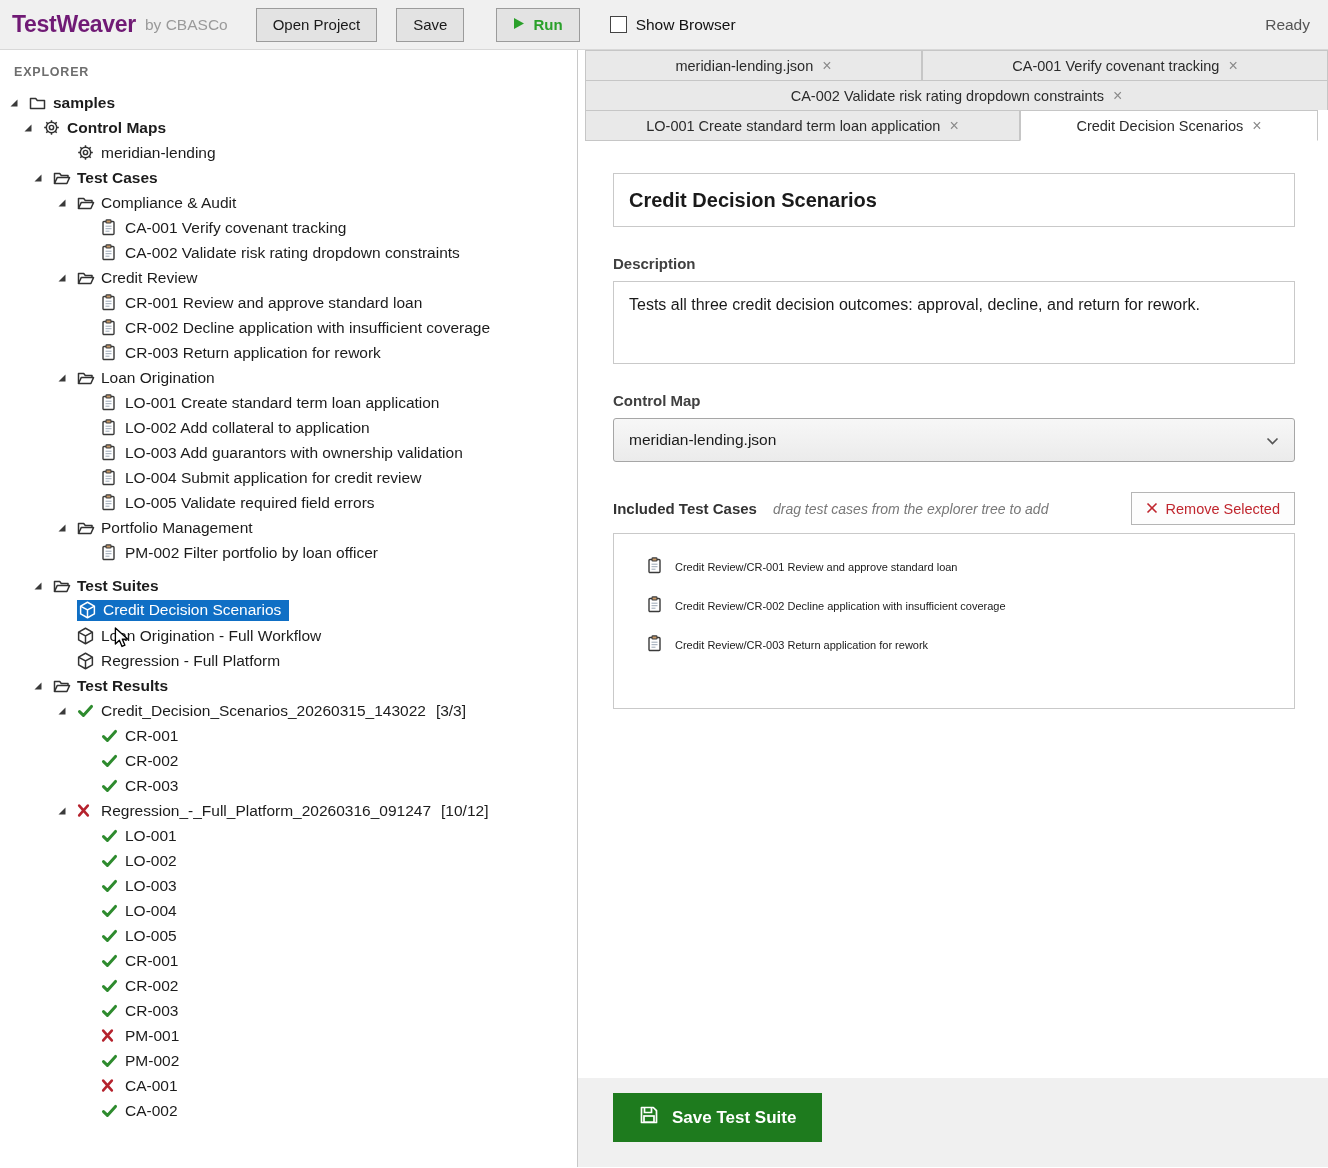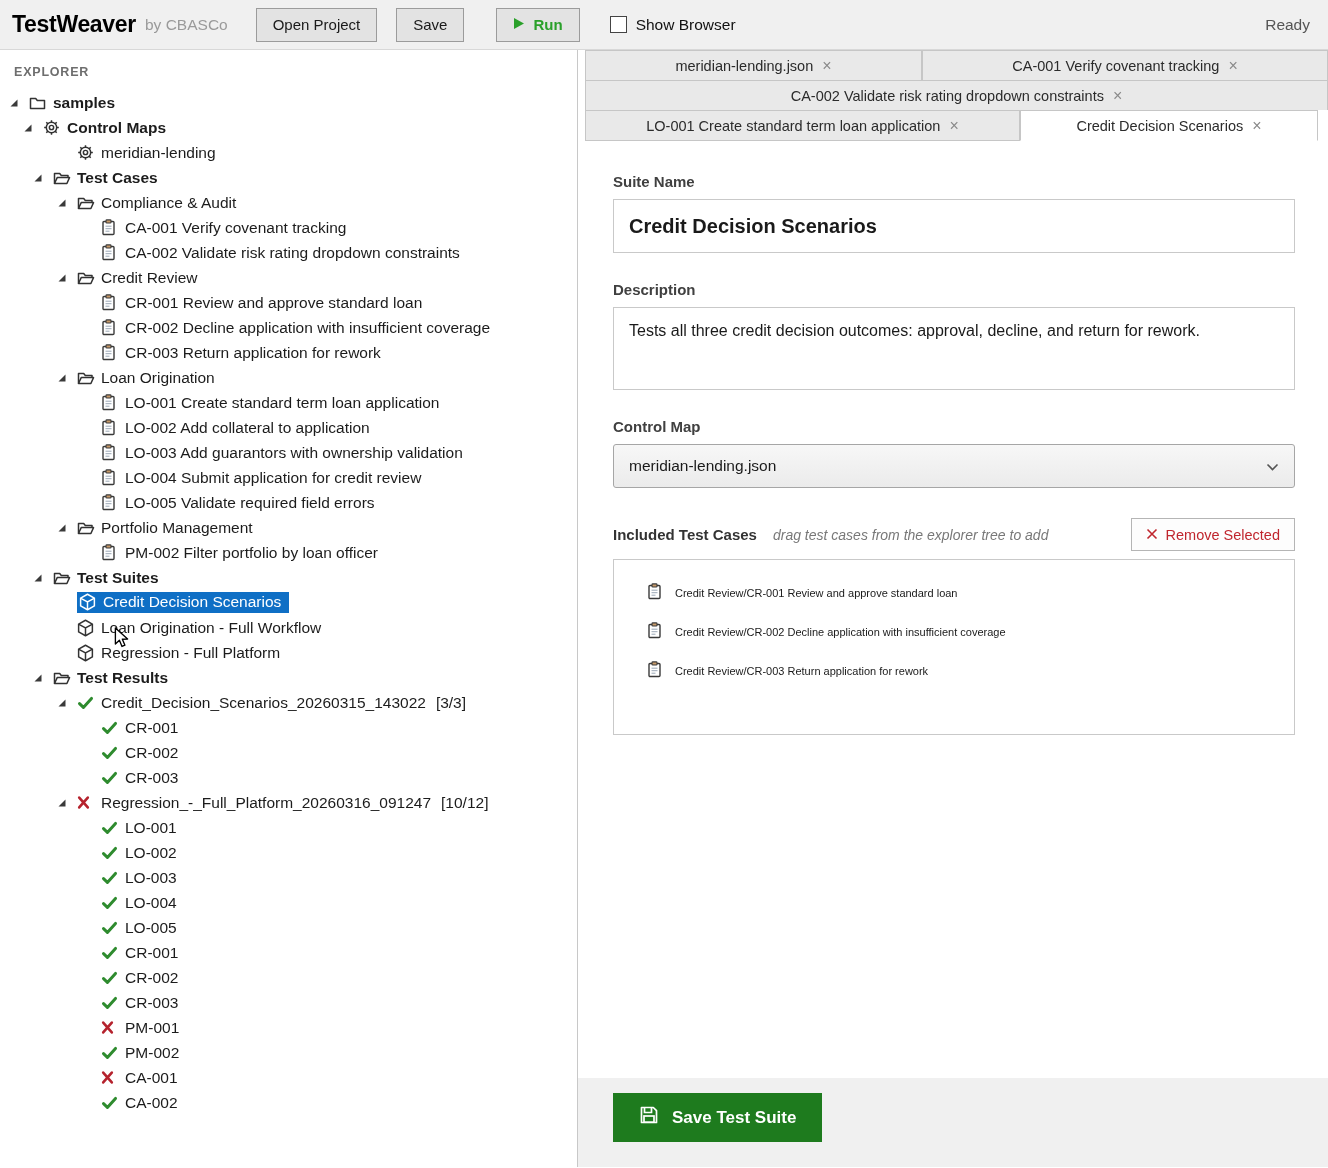--- a/index.html
+++ b/index.html
@@ -3,21 +3,21 @@
 <meta charset="utf-8">
 <style>
   html,body{margin:0;padding:0;}
   body{
     width:1328px;height:1168px;overflow:hidden;position:relative;
     background:#ffffff;font-family:"Liberation Sans",sans-serif;color:#1a1a1a;
   }
   
   .toolbar{height:50px;background:#f0f0f0;border-bottom:1px solid #d8d8d8;
     display:flex;align-items:center;padding:0 12px;box-sizing:border-box;}
-  .app-title{font-size:23px;font-weight:700;color:#000000;letter-spacing:-0.3px;}
+  .app-title{font-size:23px;font-weight:700;color:#701a75;letter-spacing:-0.3px;}
   .app-sub{font-size:15.5px;color:#9a9a9a;margin-left:9px;}
   .tb-btn{height:34px;background:#e3e3e3;border:1px solid #9b9b9b;font-size:15px;
     color:#1a1a1a;font-family:inherit;padding:0 16px;display:flex;align-items:center;gap:8px;}
   .btn-open{margin-left:28px;}
   .btn-save{margin-left:19px;}
   .btn-run{margin-left:32px;color:var(--run_green);font-weight:600;}
   .chk-wrap{display:flex;align-items:center;gap:9px;margin-left:30px;font-size:15.5px;color:#111;}
   .chk-box{width:17px;height:17px;background:#fff;border:1.5px solid #444;box-sizing:border-box;}
   .tb-spacer{flex:1;}
   .status{color:#555;font-size:15.5px;margin-right:6px;}
@@ -319,21 +319,21 @@
           <span class="expander"></span>
           <span class="ticon">
             <svg width="15" height="17" viewBox="0 0 15 17">
               <rect x="2" y="2.5" width="11" height="13" rx="1" fill="#fff" stroke="#3a3a3a" stroke-width="1.4"></rect>
               <rect x="5" y="0.9" width="5" height="3.1" rx="0.8" fill="#c89b6a" stroke="#3a3a3a" stroke-width="1.1"></rect>
               <path d="M4.5 7.2 h6 M4.5 9.7 h6 M4.5 12.2 h4" stroke="#9aa7b5" stroke-width="1"></path>
             </svg>
           </span>
           <span class="tlabel">PM-002 Filter portfolio by loan officer</span>
         </div>
-        <div class="trow" style="padding-left: 33px;">
+        <div class="trow" style="padding-left: 33px; margin-top: 8px;">
           <span class="expander">
             <svg width="10" height="10" viewBox="0 0 10 10">
               <polygon points="8.5,1.5 8.5,8.5 1.5,8.5" fill="#3a3a3a"></polygon>
             </svg>
           </span>
           <span class="ticon">
             <svg width="18" height="16" viewBox="0 0 18 16">
               <path d="M1.5 13.5 V3.5 h5.2 l1.6 2 h6.7 v2.1" fill="none" stroke="#333" stroke-width="1.5" stroke-linejoin="round"></path>
               <path d="M1.5 13.5 L4.2 7.6 h12.3 l-2.6 5.9 z" fill="none" stroke="#333" stroke-width="1.5" stroke-linejoin="round"></path>
             </svg>
@@ -571,21 +571,20 @@
           <span class="tab-close">×</span>
         </div>
         <div class="tab t4 active">
           <span>Credit Decision Scenarios</span>
           <span class="tab-close">×</span>
         </div>
         <div class="tab-filler"></div>
       </div>
 
     <div class="content">
-      <div class="field-label">Suite Name</div>
       <input class="name-input" value="Credit Decision Scenarios" style="">
 
       <div class="field-label sect">Description</div>
       <textarea class="desc-area" style="">Tests all three credit decision outcomes: approval, decline, and return for rework.</textarea>
 
       <div class="field-label sect">Control Map</div>
       <div class="select">
         <span>meridian-lending.json</span>
         <span><svg width="13" height="8" viewBox="0 0 13 8">
               <path d="M1.5 1.5 L6.5 6.5 L11.5 1.5" fill="none" stroke="#555" stroke-width="1.6"></path>

